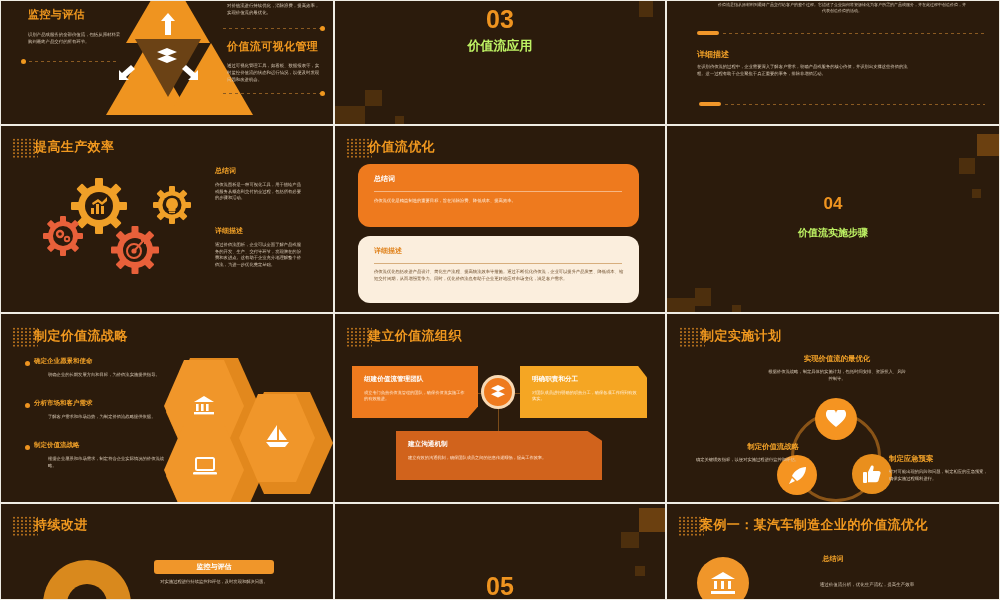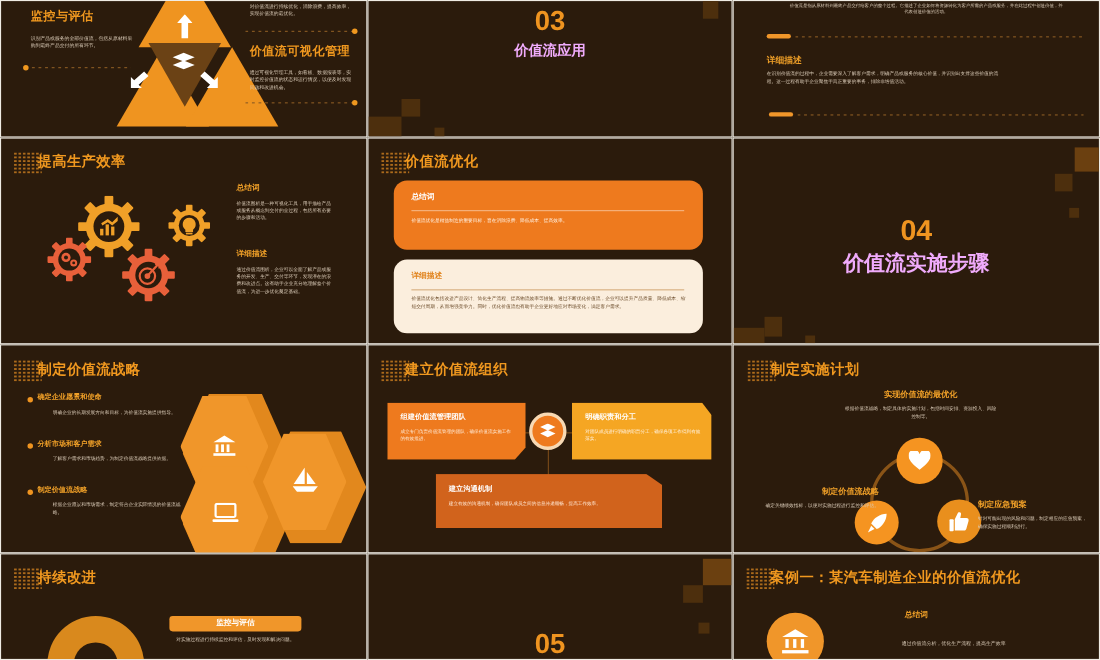--- a/index.html
+++ b/index.html
@@ -64,21 +64,21 @@
     background:#f0981f;top:-2px;
   }
 
   
   .cover-num{
     position:absolute;left:0;right:0;text-align:center;
     color:#ef9420;font-weight:bold;
   }
   .cover-ttl{
     position:absolute;left:0;right:0;text-align:center;
-    color:#f0abfc;font-weight:bold;
+    color:#bef264;font-weight:bold;
   }
   .sq{position:absolute;background:#4d2f0d;}
   .sq.l{background:#6b4010;}
 
   
   .card-orange{
     position:absolute;background:#ee7a1e;border-radius:12px;
   }
   .card-cream{
     position:absolute;background:#fbeedd;border-radius:12px;
@@ -335,22 +335,22 @@
 
   <div class="slide">
     <div class="slide-inner">
       <div class="sq l" style="right:0px;top:8px;width:22px;height:22px;"></div>
       <div class="sq" style="right:24px;top:32px;width:16px;height:16px;"></div>
       <div class="sq" style="right:18px;top:63px;width:9px;height:9px;"></div>
       <div class="sq" style="left:28px;bottom:6px;width:16px;height:18px;"></div>
       <div class="sq" style="left:0px;bottom:0px;width:28px;height:14px;"></div>
       <div class="sq" style="left:65px;bottom:0px;width:9px;height:7px;"></div>
 
-      <div class="cover-num" style="top:68px;font-size:26px;">04</div>
-      <div class="cover-ttl" style="top:100px;font-size:19px;">价值流实施步骤</div>
+      <div class="cover-num" style="top:68px;font-size:17px;">04</div>
+      <div class="cover-ttl" style="top:100px;font-size:10px;">价值流实施步骤</div>
     </div>
   </div>
 
   <div class="slide">
     <div class="slide-inner">
       <div class="dotgrid" style="left:11px;top:13px;"></div>
       <div class="s-title" style="left:33px;top:13px;font-size:13px;">制定价值流战略</div>
 
       <div class="hex" style="left:165px;top:44px;width:96px;height:108px;background:#e2881d;"></div>
       <div class="hex" style="left:165px;top:108px;width:96px;height:108px;background:#e2881d;"></div>

